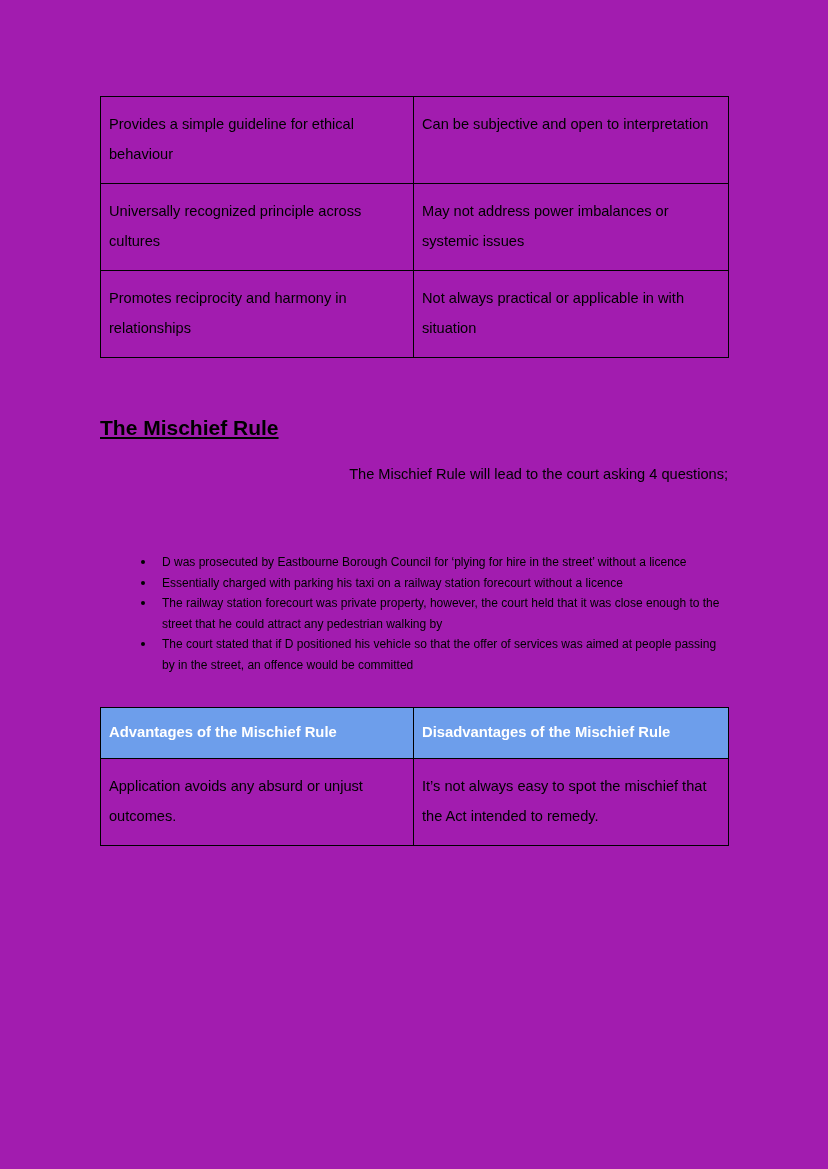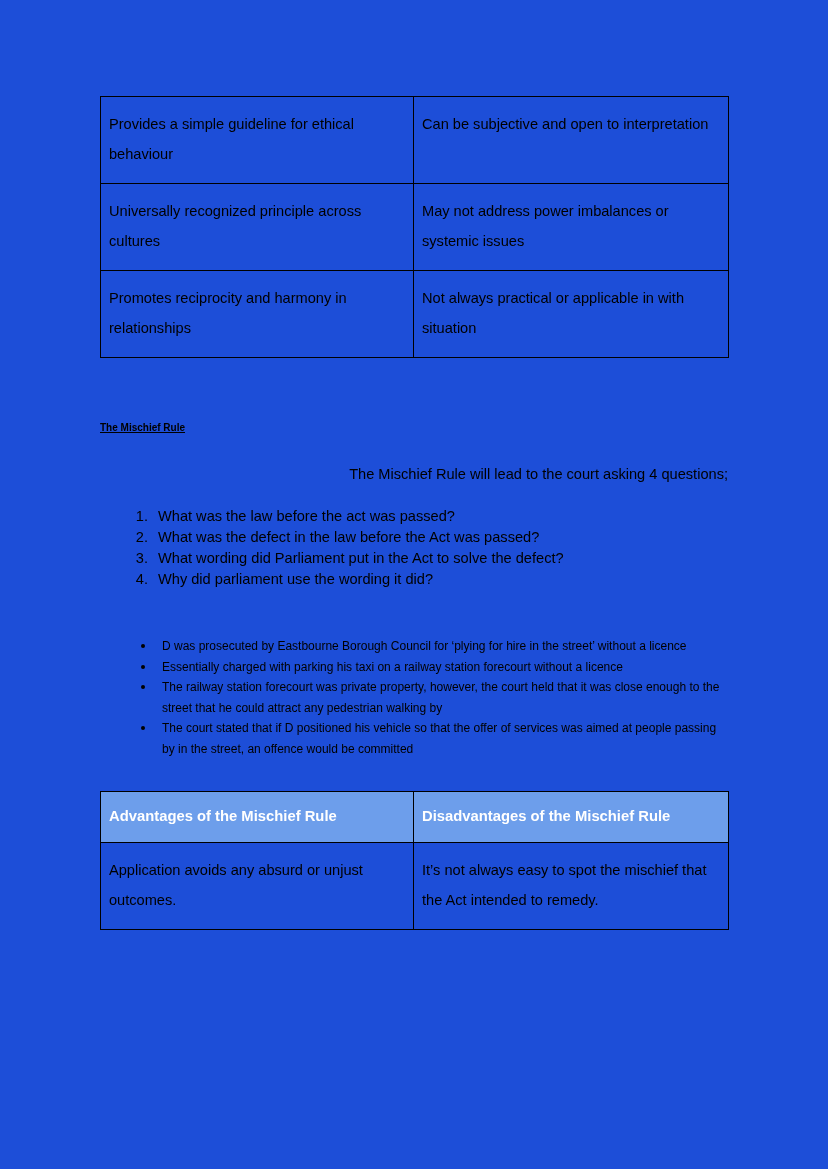--- a/index.html
+++ b/index.html
@@ -13,21 +13,21 @@
     position: relative;
     font-family: "Liberation Sans", sans-serif;
     color: #000000;
     overflow: hidden;
   }
   .page {
     position: absolute;
     left: 0; top: 0;
     width: 828px;
     height: 1169px;
-    background: #1d4ed8;
+    background: #a21caf;
     text-decoration: underline;
   }
   .content {
     position: absolute;
     left: 100px;
     top: 96px;
     width: 628px;
   }
 
   
@@ -53,21 +53,21 @@
     background: #6d9eeb;
     color: #ffffff;
     font-weight: bold;
     font-size: 14.8px;
     line-height: 20px;
     padding: 14px 8px 16px 8px;
   }
 
   
   .h-underline {
-    font-size: 10px;
+    font-size: 21px;
     font-weight: bold;
     text-decoration: underline;
     margin: 0;
     line-height: 20px;
   }
   .para {
     font-size: 14.6px;
     line-height: 20px;
     margin: 0;
     text-align: right;
@@ -135,26 +135,20 @@
     <div class="spacer-60"></div>
 
     <p class="h-underline">The Mischief Rule</p>
 
     <div class="spacer-26"></div>
 
     <p class="para">The Mischief Rule will lead to the court asking 4 questions;</p>
 
     <div class="spacer-22"></div>
 
-    <ol class="num-list">
-      <li>What was the law before the act was passed?</li>
-      <li>What was the defect in the law before the Act was passed?</li>
-      <li>What wording did Parliament put in the Act to solve the defect?</li>
-      <li>Why did parliament use the wording it did?</li>
-    </ol>
 
     <div class="spacer-22"></div>
 
 
     <div class="spacer-18"></div>
 
     <ul class="bullet-list">
       <li>D was prosecuted by Eastbourne Borough Council for ‘plying for hire in the street’ without a licence</li>
       <li>Essentially charged with parking his taxi on a railway station forecourt without a licence</li>
       <li>The railway station forecourt was private property, however, the court held that it was close enough to the street that he could attract any pedestrian walking by</li>

